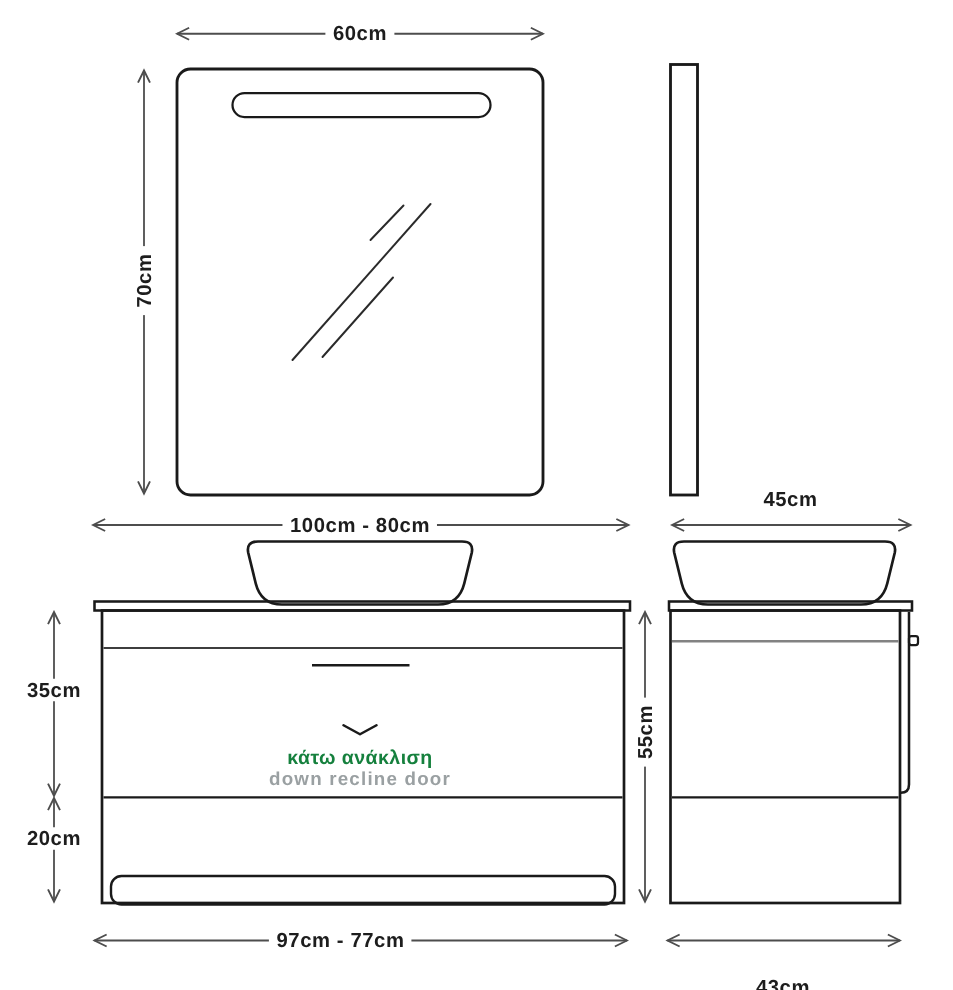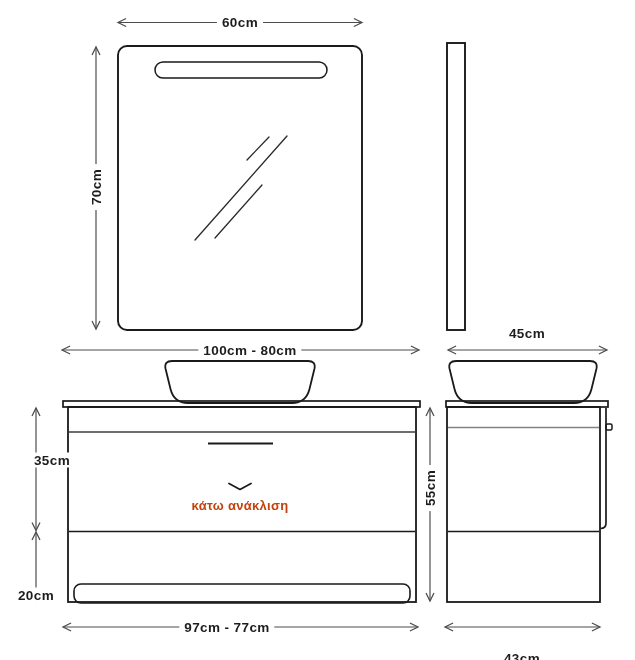--- a/index.html
+++ b/index.html
@@ -10,21 +10,21 @@
   #stage svg{position:absolute;left:0;top:0;}
   .dim-label{
     position:absolute;transform:translate(-50%,-50%);
     background:#fff;padding:0 5px;white-space:nowrap;
     font-size:13.5px;font-weight:700;color:#1d1d1d;letter-spacing:.4px;
   }
   .dim-label.rot{transform:translate(-50%,-50%) rotate(-90deg);}
   .note{
     position:absolute;transform:translate(-50%,-50%);white-space:nowrap;
   }
-  .note-el{font-size:13px;font-weight:600;color:#c2410c;letter-spacing:.3px;}
+  .note-el{font-size:13px;font-weight:600;color:#15803d;letter-spacing:.3px;}
   .note-en{font-size:12.5px;font-weight:600;color:#9aa0a2;letter-spacing:.8px;}
 </style>
 </head>
 <body>
 
 <div id="stage">
 
   <svg width="635" height="660" viewBox="0 0 635 660">
     <defs>
       <marker id="arr" viewBox="0 0 10 10" refX="8.6" refY="5" markerWidth="9.5" markerHeight="9.5" orient="auto-start-reverse">
@@ -77,22 +77,23 @@
       <line x1="36" y1="408" x2="36" y2="530.5" marker-start="url(#arr)" marker-end="url(#arr)"></line>
       <line x1="36" y1="532" x2="36" y2="601" marker-start="url(#arr)" marker-end="url(#arr)"></line>
       <line x1="430" y1="408" x2="430" y2="601" marker-start="url(#arr)" marker-end="url(#arr)"></line>
       <line x1="63" y1="627" x2="418" y2="627" marker-start="url(#arr)" marker-end="url(#arr)"></line>
       <line x1="445" y1="627" x2="600" y2="627" marker-start="url(#arr)" marker-end="url(#arr)"></line>
     </g>
   </svg>
 
   <span class="dim-label" style="left:240px;top:22px">60cm</span>
   <span class="dim-label rot" style="left:96px;top:187px">70cm</span>
-  <span class="dim-label" style="left:250px;top:350px">100cm - 80cm</span>
+  <span class="dim-label" style="left:240px;top:350px">100cm - 80cm</span>
   <span class="dim-label" style="left:527px;top:333px">45cm</span>
-  <span class="dim-label" style="left:52px;top:460px">35cm</span>
-  <span class="dim-label" style="left:36px;top:595px">20cm</span>
+  <span class="dim-label" style="left:36px;top:460px">35cm</span>
+  <span class="dim-label" style="left:36px;top:559px">20cm</span>
   <span class="dim-label rot" style="left:430px;top:488px">55cm</span>
   <span class="dim-label" style="left:227px;top:627px">97cm - 77cm</span>
   <span class="dim-label" style="left:522px;top:658px">43cm</span>
 
   <span class="note note-el" style="left:240px;top:504.5px">κάτω ανάκλιση</span>
+  <span class="note note-en" style="left:240px;top:519px">down recline door</span>
 </div>
 
 </body></html>

